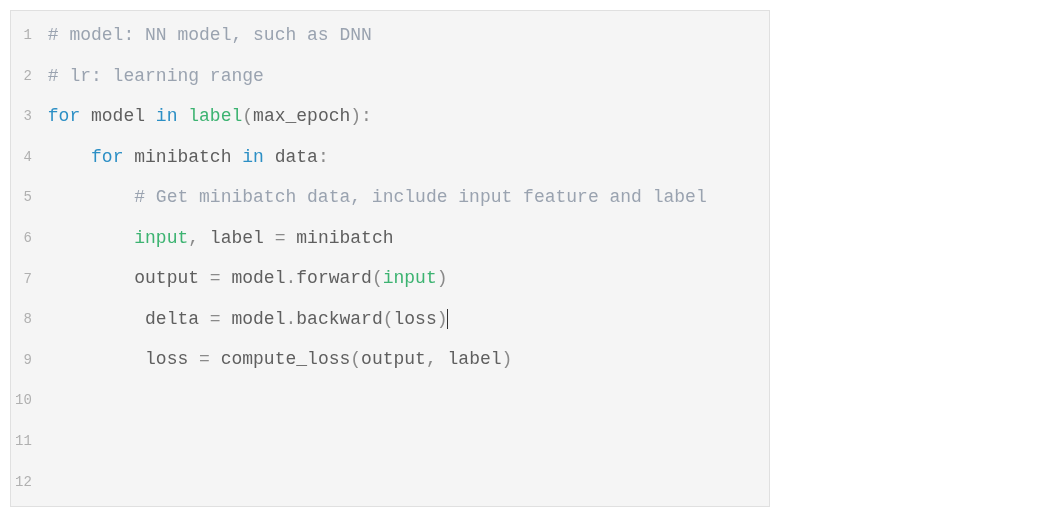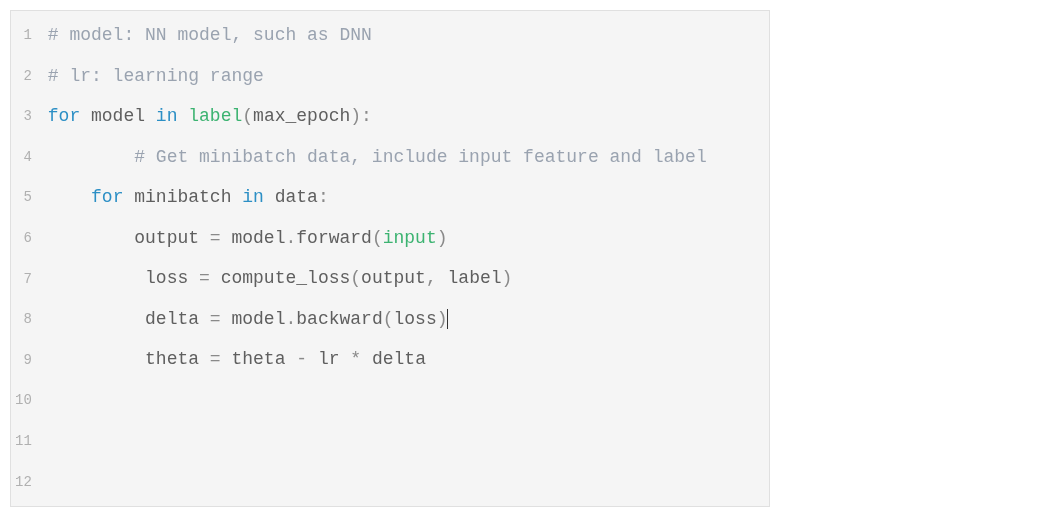--- a/index.html
+++ b/index.html
@@ -71,20 +71,20 @@
       <span class="gutter-line">8</span>
       <span class="gutter-line">9</span>
       <span class="gutter-line">10</span>
       <span class="gutter-line">11</span>
       <span class="gutter-line">12</span>
     </div>
   <div class="code-content">
       <span class="code-line"><span class="tok-comment"># model: NN model, such as DNN</span></span>
       <span class="code-line"><span class="tok-comment"># lr: learning range</span></span>
       <span class="code-line"><span class="tok-keyword">for</span><span class="tok-name"> model </span><span class="tok-keyword">in</span><span class="tok-name"> </span><span class="tok-builtin">label</span><span class="tok-punct">(</span><span class="tok-name">max_epoch</span><span class="tok-punct">):</span></span>
+      <span class="code-line"><span class="tok-name">    </span><span class="tok-keyword">for</span><span class="tok-name"> minibatch </span><span class="tok-keyword">in</span><span class="tok-name"> data</span><span class="tok-punct">:</span></span>
       <span class="code-line"><span class="tok-name">        </span><span class="tok-comment"># Get minibatch data, include input feature and label</span></span>
-      <span class="code-line"><span class="tok-name">    </span><span class="tok-keyword">for</span><span class="tok-name"> minibatch </span><span class="tok-keyword">in</span><span class="tok-name"> data</span><span class="tok-punct">:</span></span>
+      <span class="code-line"><span class="tok-name">        </span><span class="tok-builtin">input</span><span class="tok-punct">, </span><span class="tok-name">label </span><span class="tok-op">=</span><span class="tok-name"> minibatch</span></span>
       <span class="code-line"><span class="tok-name">        output </span><span class="tok-op">=</span><span class="tok-name"> model</span><span class="tok-punct">.</span><span class="tok-name">forward</span><span class="tok-punct">(</span><span class="tok-builtin">input</span><span class="tok-punct">)</span></span>
+      <span class="code-line"><span class="tok-name">         delta </span><span class="tok-op">=</span><span class="tok-name"> model</span><span class="tok-punct">.</span><span class="tok-name">backward</span><span class="tok-punct">(</span><span class="tok-name">loss</span><span class="tok-punct">)</span><span class="cursor"></span></span>
       <span class="code-line"><span class="tok-name">         loss </span><span class="tok-op">=</span><span class="tok-name"> compute_loss</span><span class="tok-punct">(</span><span class="tok-name">output</span><span class="tok-punct">, </span><span class="tok-name">label</span><span class="tok-punct">)</span></span>
-      <span class="code-line"><span class="tok-name">         delta </span><span class="tok-op">=</span><span class="tok-name"> model</span><span class="tok-punct">.</span><span class="tok-name">backward</span><span class="tok-punct">(</span><span class="tok-name">loss</span><span class="tok-punct">)</span><span class="cursor"></span></span>
-      <span class="code-line"><span class="tok-name">         theta </span><span class="tok-op">=</span><span class="tok-name"> theta </span><span class="tok-op">-</span><span class="tok-name"> lr </span><span class="tok-op">*</span><span class="tok-name"> delta</span></span>
     </div>
 </div>
 
 </body></html>

